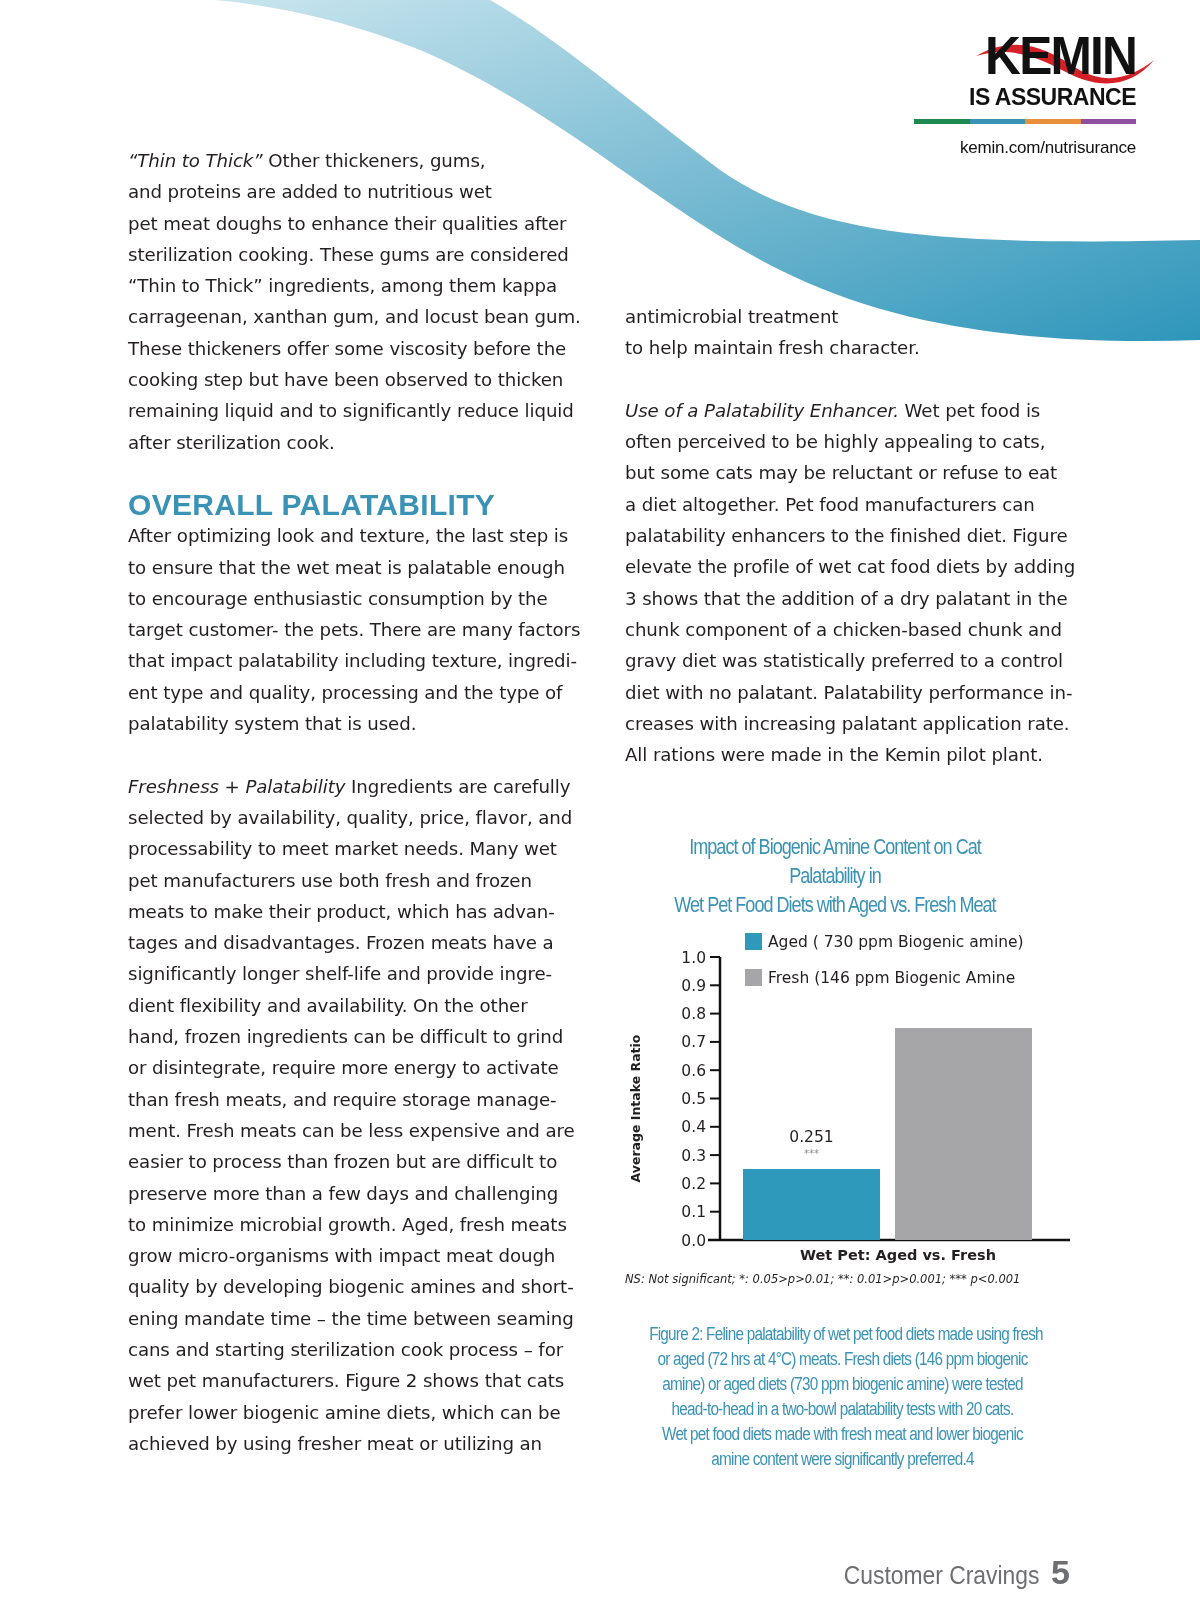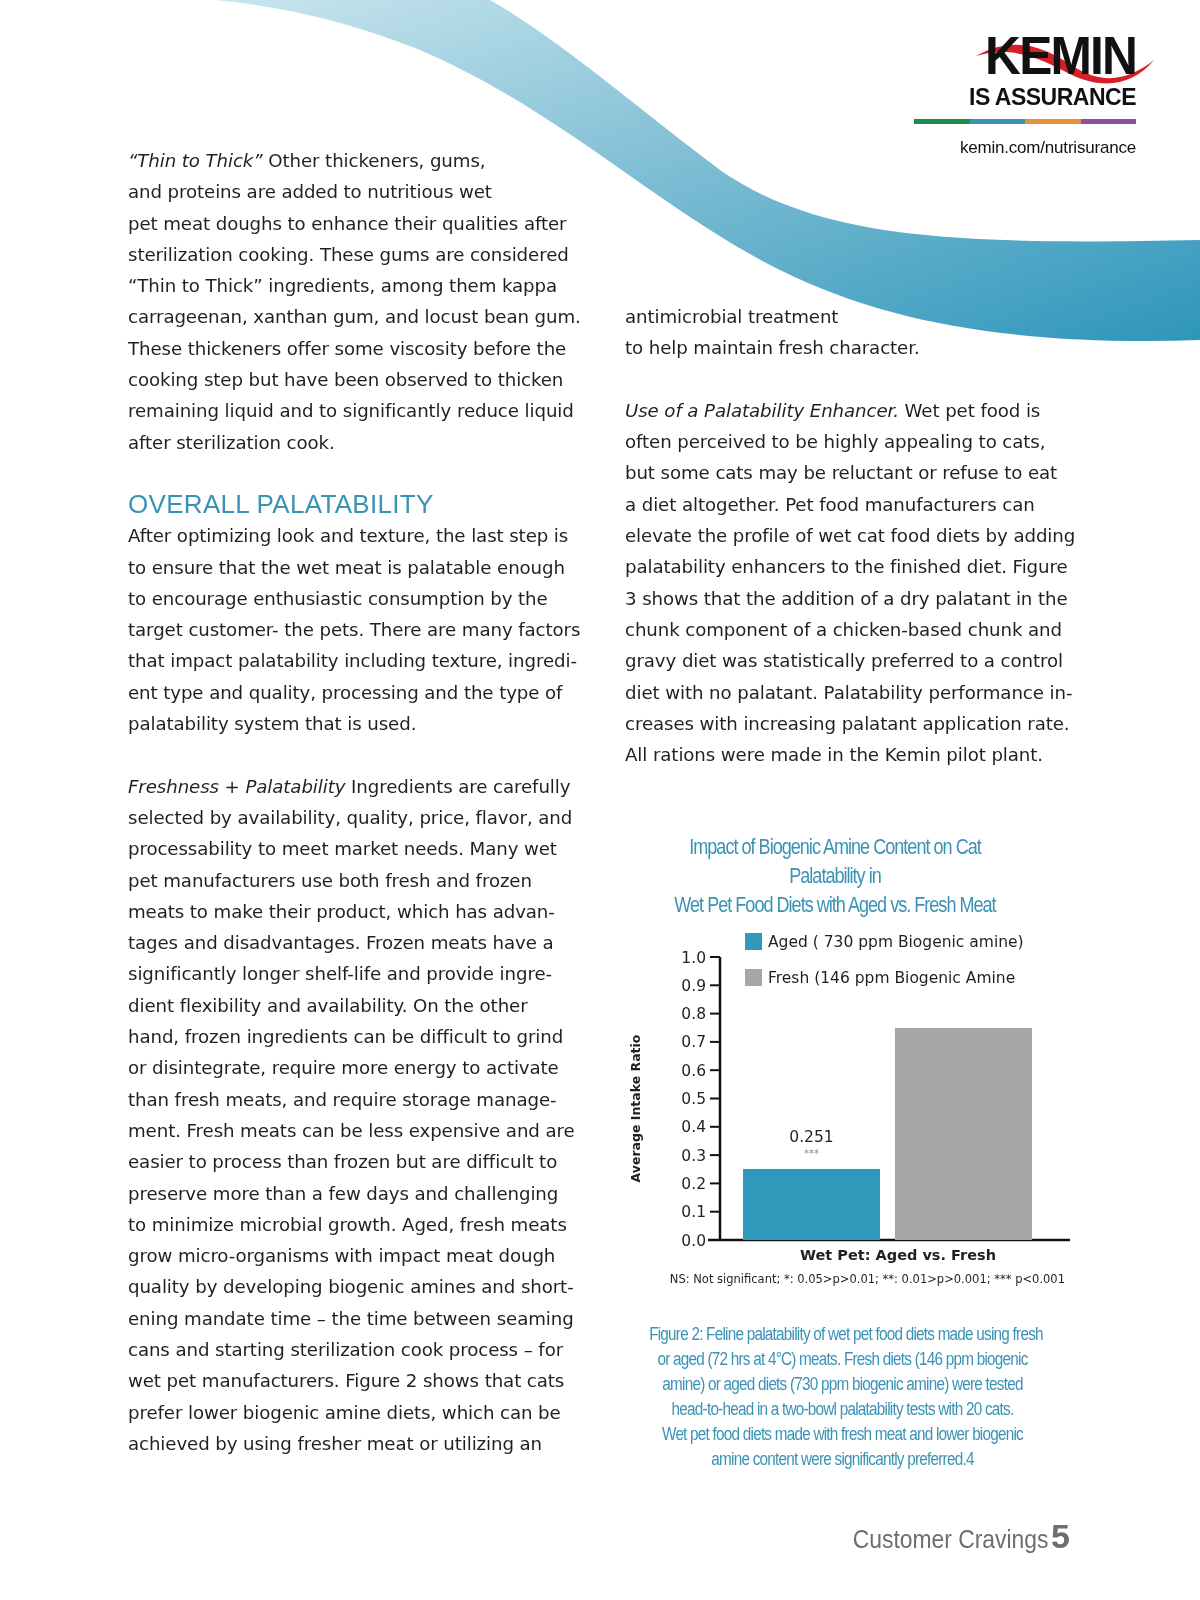--- a/index.html
+++ b/index.html
@@ -27,48 +27,48 @@
     font-size: 17px; color: #111; margin-top: 14px; letter-spacing: -0.2px;
   }
 
   .col { position: absolute; font-size: 18.2px; line-height: 31.3px; letter-spacing: -0.1px; }
   .col-left { left: 128px; width: 450px; }
   .col-right { left: 625px; width: 460px; }
   .col p { margin: 0; white-space: nowrap; }
   .col .gap { height: 31.3px; }
   em { font-style: italic; }
   .section-head {
-    font-family: "Liberation Sans", sans-serif; font-weight: 400;
-    color: #3a93b5; font-size: 26px; letter-spacing: 0.3px; line-height: 31px;
+    font-family: "Liberation Sans", sans-serif; font-weight: 700;
+    color: #3a93b5; font-size: 30px; letter-spacing: 0.3px; line-height: 31px;
   }
 
   .chart-title {
     position: absolute; left: 615px; top: 832px; width: 440px; text-align: center;
     font-family: "Liberation Sans", sans-serif; color: #3a93b5;
     font-size: 22px; line-height: 29px; letter-spacing: -1.2px;
     transform: scaleX(0.82); transform-origin: center;
   }
   .chart-svg { position: absolute; left: 615px; top: 930px; width: 460px; height: 340px; }
   .chart-svg text { font-family: "DejaVu Sans", sans-serif; }
   .sig-note {
-    position: absolute; left: 625px; top: 1272px; width: 440px; text-align: right;
-    font-size: 11.5px; color: #231f20;
+    position: absolute; left: 625px; top: 1272px; width: 440px; text-align: left;
+    font-size: 11.5px; color: #231f20; font-style: italic;
   }
   .caption {
     position: absolute; left: 615px; top: 1322px; width: 455px; text-align: center;
     font-family: "Liberation Sans", sans-serif; color: #3a93b5;
     font-size: 18px; line-height: 25px; letter-spacing: -0.9px;
     transform: scaleX(0.85); transform-origin: center;
   }
   .caption p { margin: 0; white-space: nowrap; }
 
   .footer {
-    position: absolute; right: 130px; top: 1517px;
+    position: absolute; right: 130px; top: 1553px;
     font-family: "Liberation Sans", sans-serif; color: #6d6e71;
-    display: flex; align-items: baseline; gap: 3px;
+    display: flex; align-items: baseline; gap: 12px;
   }
   .footer-title { font-size: 26px; transform: scaleX(0.88); transform-origin: right; display: inline-block; }
   .footer-page { font-size: 34px; font-weight: 700; }
 </style>
 </head>
 <body>
 
 <svg class="wave" viewBox="0 0 1200 360" preserveAspectRatio="none">
   <defs>
     <linearGradient id="wg" x1="0" y1="0" x2="1" y2="1">
@@ -150,22 +150,22 @@
   <div id="rp1">
       <p>antimicrobial treatment</p>
       <p>to help maintain fresh character.</p>
     </div>
   <div class="gap"></div>
   <div id="rp2">
       <p><em>Use of a Palatability Enhancer.</em><span>  Wet pet food is</span></p>
       <p><span>often perceived to be highly appealing to cats,</span></p>
       <p><span>but some cats may be reluctant or refuse to eat</span></p>
       <p><span>a diet altogether.  Pet food manufacturers can</span></p>
+      <p><span>palatability enhancers to the finished diet.  Figure</span></p>
       <p><span>elevate the profile of wet cat food diets by adding</span></p>
-      <p><span>palatability enhancers to the finished diet.  Figure</span></p>
       <p><span>3 shows that the addition of a dry palatant in the</span></p>
       <p><span>chunk component of a chicken-based chunk and</span></p>
       <p><span>gravy diet was statistically preferred to a control</span></p>
       <p><span>diet with no palatant. Palatability performance in-</span></p>
       <p><span>creases with increasing palatant application rate.</span></p>
       <p><span>All rations were made in the Kemin pilot plant.</span></p>
     </div>
 </div>
 
 <div class="chart-title">

